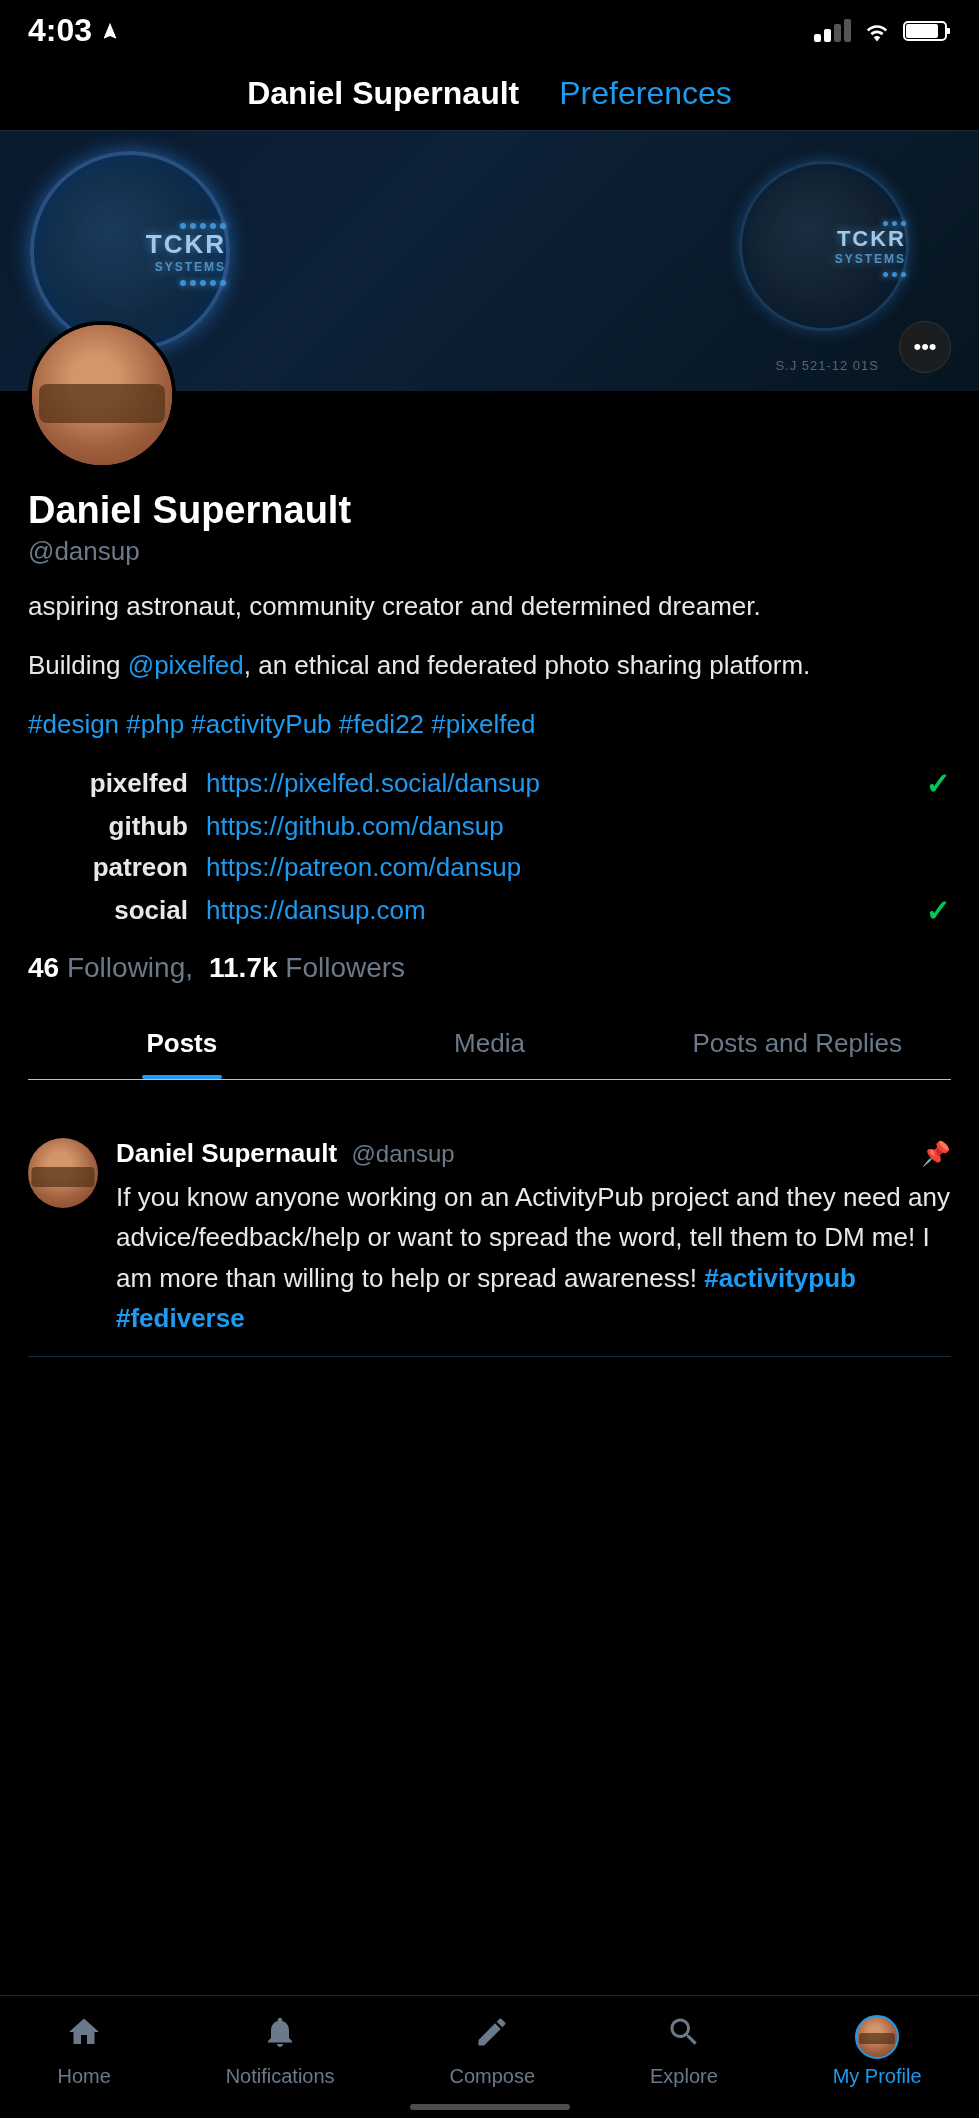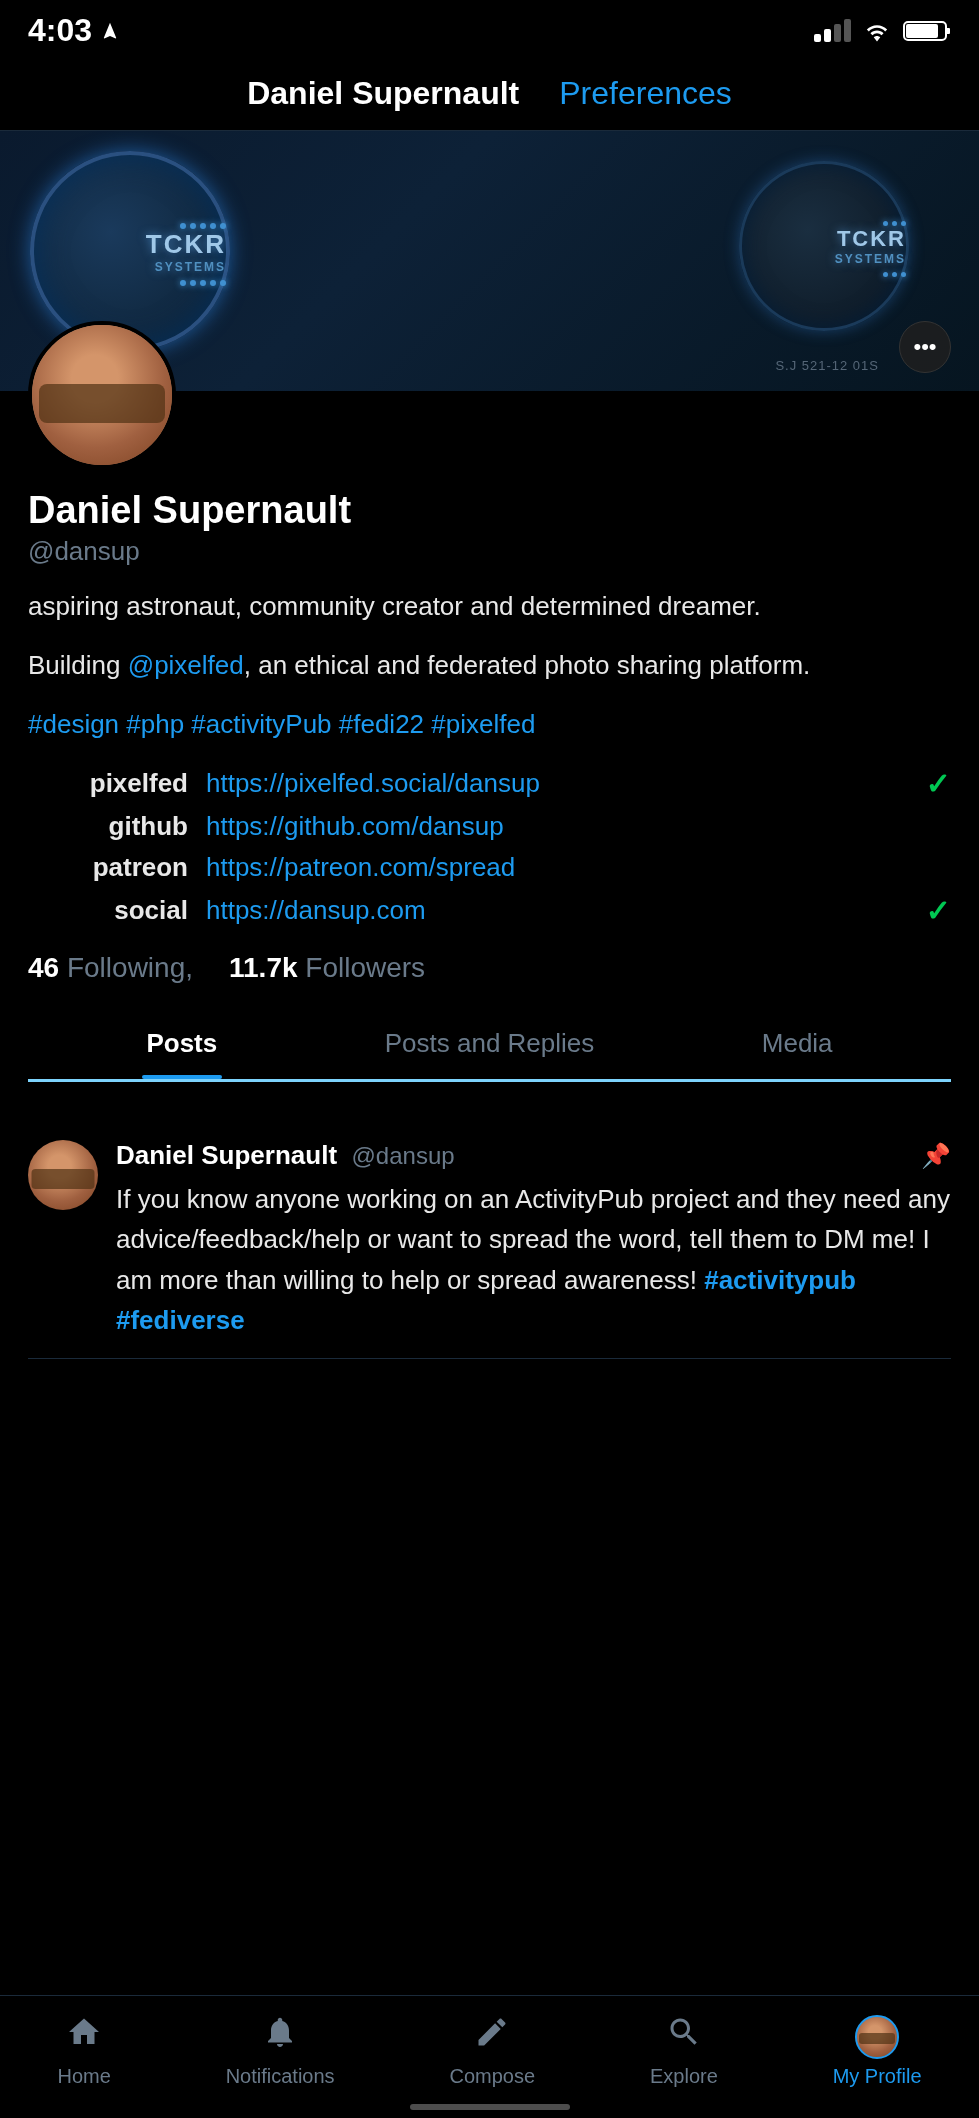--- a/index.html
+++ b/index.html
@@ -261,36 +261,36 @@
     }
     .link-check {
       color: #00c853;
       font-size: 30px;
       margin-left: 16px;
       font-weight: 700;
     }
 
     .follow-stats {
       display: flex;
-      gap: 36px;
+      gap: 16px;
       margin-top: 24px;
       font-size: 28px;
     }
     .follow-count {
       font-weight: 800;
       color: #fff;
     }
     .follow-label {
       color: #6a7a8a;
     }
 
     
     .tabs {
       display: flex;
-      border-bottom: 3px solid #7dd3fc;
+      border-bottom: 1px solid #7dd3fc;
       margin-top: 24px;
     }
     .tab {
       flex: 1;
       text-align: center;
       padding: 20px 0;
       font-size: 26px;
       color: #6a7a8a;
       position: relative;
     }
@@ -539,44 +539,44 @@
       <span class="link-label">pixelfed</span>
       <span class="link-url">https://pixelfed.social/dansup</span>
       <span class="link-check">✓</span>
     </div>
     <div class="profile-link-row">
       <span class="link-label">github</span>
       <span class="link-url">https://github.com/dansup</span>
     </div>
     <div class="profile-link-row">
       <span class="link-label">patreon</span>
-      <span class="link-url">https://patreon.com/spread</span>
+      <span class="link-url">https://patreon.com/dansup</span>
     </div>
     <div class="profile-link-row">
       <span class="link-label">social</span>
       <span class="link-url">https://dansup.com</span>
       <span class="link-check">✓</span>
     </div>
   </div>
 
   <div class="follow-stats">
     <span><span class="follow-count">46</span> <span class="follow-label">Following,</span></span>
     <span><span class="follow-count">11.7k</span> <span class="follow-label">Followers</span></span>
   </div>
 
   
   <div class="tabs">
     <div class="tab active">
       <span>Posts</span>
     </div>
     <div class="tab">
+      <span>Media</span>
+    </div>
+    <div class="tab">
       <span>Posts and Replies</span>
-    </div>
-    <div class="tab">
-      <span>Media</span>
     </div>
   </div>
 </div>
 
 <div class="posts-section">
   <div class="post-item">
     <div class="post-avatar">
       <div class="post-avatar-glasses"></div>
     </div>
     <div class="post-content">

